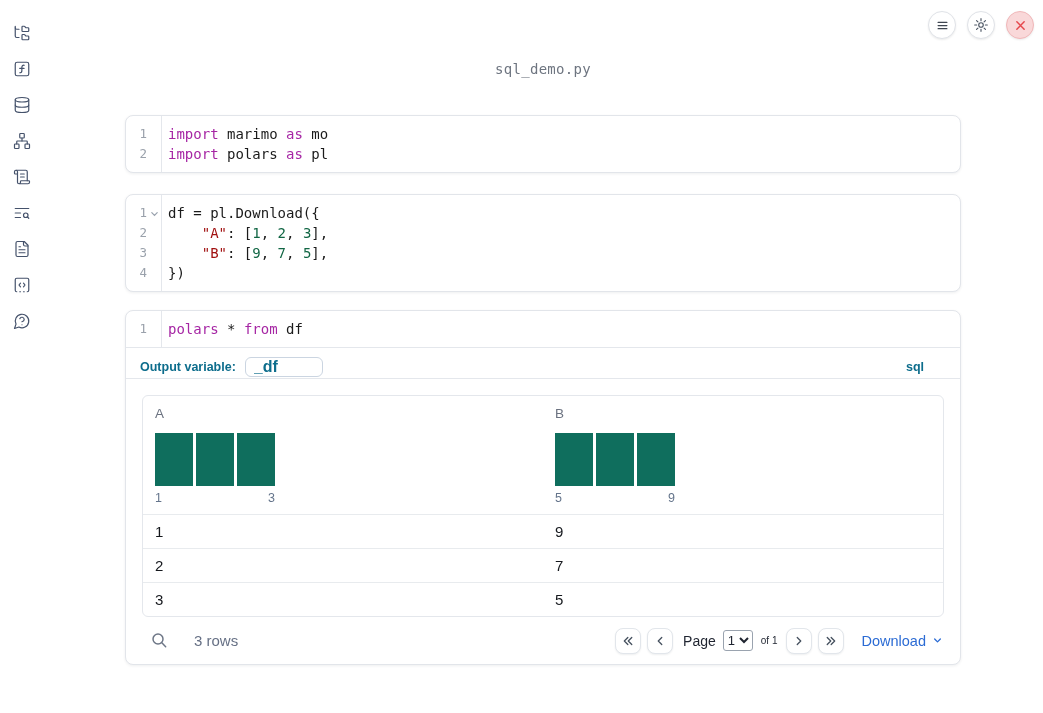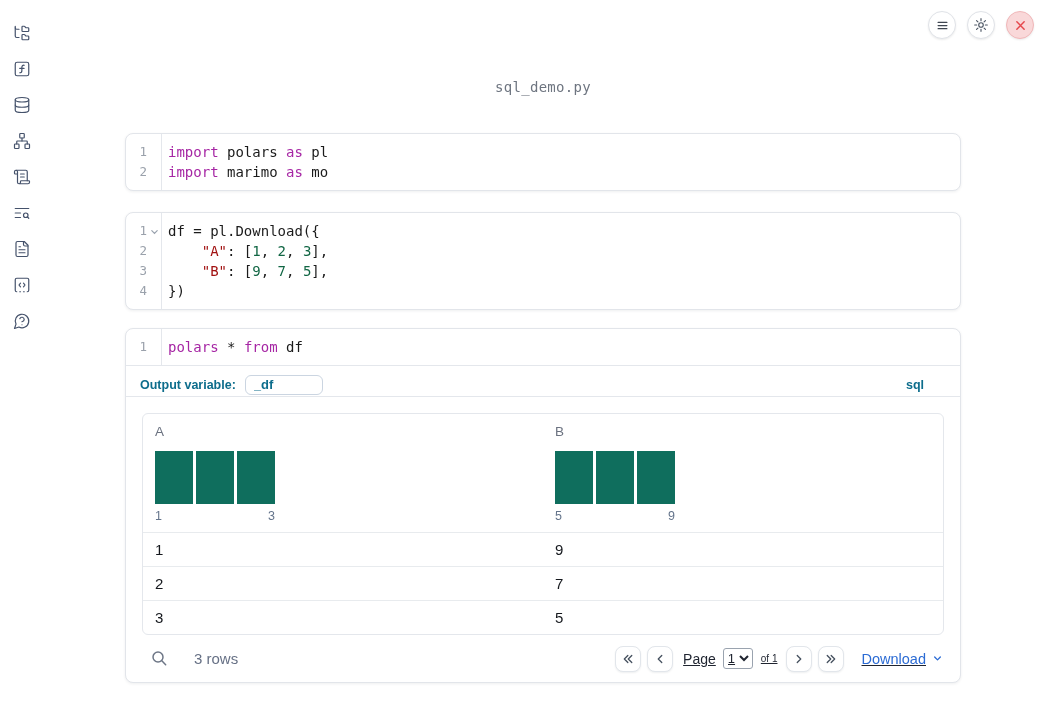--- a/index.html
+++ b/index.html
@@ -16,21 +16,21 @@
   .side-btn { width:18px; height:18px; display:flex; align-items:center; justify-content:center; cursor:pointer; }
   .side-btn svg { width:18px; height:18px; stroke:#45526b; fill:none; stroke-width:1.6; stroke-linecap:round; stroke-linejoin:round; }
   
   .controls { position:absolute; top:11px; right:9px; display:flex; gap:11px; }
   .circle-btn {
     width:28px; height:28px; border-radius:50%; background:#fff; border:1px solid #e0e3e8;
     box-shadow:0 1px 2px rgba(0,0,0,.08); display:flex; align-items:center; justify-content:center; cursor:pointer;
   }
   .circle-btn.close { background:#f9d8d9; border-color:#f1b7b9; }
   
-  .notebook { position:absolute; left:125px; top:18px; width:836px; }
+  .notebook { position:absolute; left:125px; top:0; width:836px; }
   .nb-title {
     margin-top:61px; text-align:center; font-family:"DejaVu Sans Mono", monospace;
     font-size:14px; color:#6e7580; letter-spacing:.3px;
   }
   .cell {
     background:#fff; border:1px solid #e2e5ea; border-radius:8px;
     box-shadow:0 1px 3px rgba(15,23,42,.07);
   }
   .cell-imports { margin-top:38px; }
   .cell-dataframe { margin-top:21px; }
@@ -53,40 +53,40 @@
   .tok-pl { color:#1b1b1b; }
   
   .sql-footer {
     border-top:1px solid #e4e7ec; height:31px; display:flex; align-items:center;
     justify-content:space-between; padding:7px 36px 0 14px;
   }
   .sql-left { display:flex; align-items:center; gap:9px; }
   .out-var-label, .lang-label { font-size:12.5px; font-weight:bold; color:var(--c-sql,#0d6d8c); }
   .out-var-input {
     width:78px; height:20px; border:1px solid #cbd5e1; border-radius:6px; padding:0 8px;
-    font-family:"Liberation Sans", sans-serif; font-size:13px; font-weight:bold; color:var(--c-sql,#0d6d8c);
+    font-family:"Liberation Sans", sans-serif; font-size:16px; font-weight:bold; color:var(--c-sql,#0d6d8c);
     outline:none; background:#fff;
   }
   
   .output-area { border-top:1px solid #e4e7ec; padding:16px 16px 0; }
   .table-box { border:1px solid #e4e7ec; border-radius:6px; overflow:hidden; }
   .t-head { display:flex; }
   .th { width:50%; padding:10px 12px 9px; }
   .th-label { font-size:13.5px; color:#6b7280; display:block; }
   .hist { margin-top:12px; width:120px; }
   .hist-bars { display:flex; gap:3px; align-items:flex-end; height:53px; }
   .hist-bar { width:38px; background:var(--c-bar,#0f6e5d); }
   .hist-labels { display:flex; justify-content:space-between; font-size:12.5px; color:#64748b; margin-top:5px; }
   .t-row { display:flex; border-top:1px solid #e8ebee; }
   .t-cell { width:50%; padding:7px 12px 7px 12px; font-size:15px; color:#15181d; line-height:19px; }
   
   .out-footer { height:47px; display:flex; align-items:center; justify-content:space-between; padding-left:9px; }
   .of-left { display:flex; align-items:center; gap:26px; }
   .row-count { font-size:15px; color:#667085; }
-  .of-right { display:flex; align-items:center; gap:6px;text-decoration:underline; }
+  .of-right { display:flex; align-items:center; gap:6px; }
   .pg-btn {
     width:26px; height:26px; border:1px solid #e2e6eb; border-radius:8px; background:#fff;
     box-shadow:0 1px 2px rgba(16,24,40,.07); display:flex; align-items:center; justify-content:center; cursor:pointer;
   }
   .pg-btn svg { stroke:#46515f; fill:none; stroke-width:1.5; stroke-linecap:round; stroke-linejoin:round; }
   .page-word { font-size:14px; color:#1f2430; margin:0 1px 0 4px; }
   .page-select {
     height:21px; font-size:13px; font-family:"Liberation Sans", sans-serif;
     border:1px solid #9aa3af; border-radius:3px; background:#fff; color:#1f2430;
   }
@@ -203,22 +203,22 @@
 
     <div class="nb-title">sql_demo.py</div>
 
     <div class="cell cell-imports">
       <div class="code-body">
         <div class="gutter-col">
             <div class="gnum">1</div>
             <div class="gnum">2</div>
           </div>
         <div class="lines-col">
+            <div class="cline"><span class="tok-kw">import</span><span class="tok-pl"> marimo </span><span class="tok-kw">as</span><span class="tok-pl"> mo</span></div>
             <div class="cline"><span class="tok-kw">import</span><span class="tok-pl"> polars </span><span class="tok-kw">as</span><span class="tok-pl"> pl</span></div>
-            <div class="cline"><span class="tok-kw">import</span><span class="tok-pl"> marimo </span><span class="tok-kw">as</span><span class="tok-pl"> mo</span></div>
           </div>
       </div>
     </div>
 
     <div class="cell cell-dataframe">
       <div class="code-body">
         <div class="gutter-col">
             <div class="gnum">1<span class="fold"><svg width="9" height="8" viewBox="0 0 10 8">
                   <path d="M2 2.5l3 3 3-3" stroke="#98a1ad" stroke-width="1.3" fill="none" stroke-linecap="round"></path>
                 </svg></span></div>

